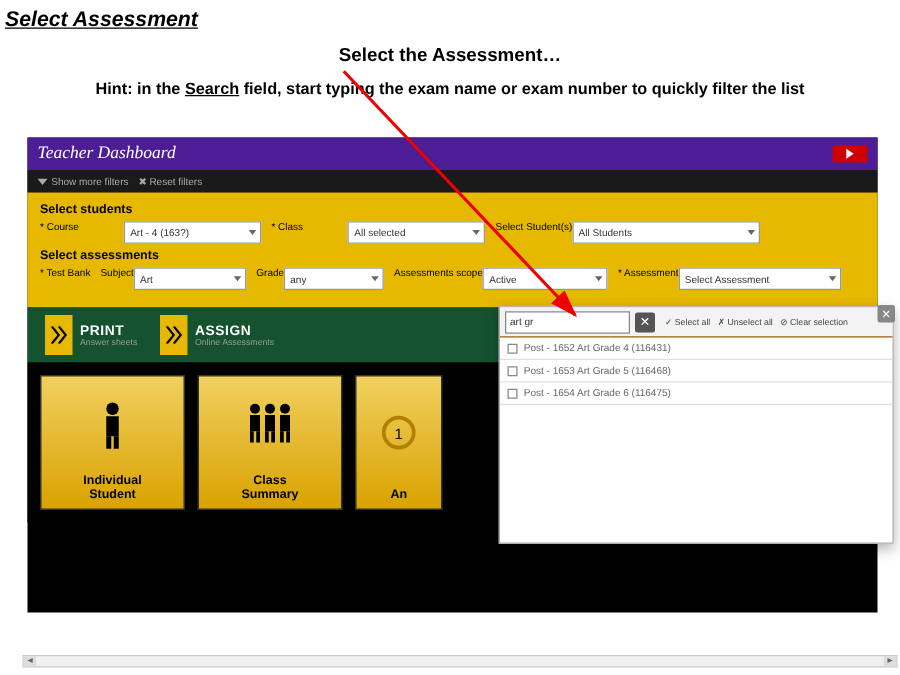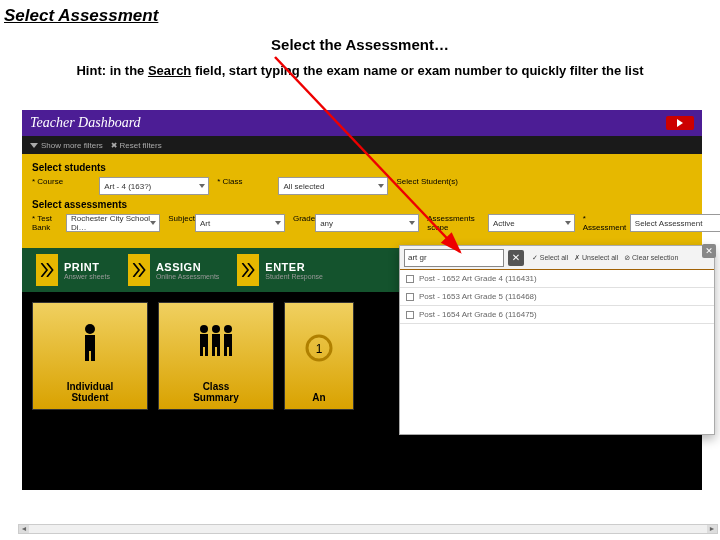--- a/index.html
+++ b/index.html
@@ -86,35 +86,35 @@
       <div class="field">
           <div class="field-label">* Course</div>
           <div class="dropdown w-sm">Art - 4 (163?)</div>
         </div>
       <div class="field">
           <div class="field-label">* Class</div>
           <div class="dropdown w-sm">All selected</div>
         </div>
       <div class="field">
           <div class="field-label">Select Student(s)</div>
+          <div class="dropdown w-lg">All Students</div>
         </div>
     </div>
     <div class="section-label">Select assessments</div>
     <div class="row">
       <div class="field">
           <div class="field-label">* Test Bank</div>
-          <div class="dropdown w-md">Rochester City School Di…</div>
         </div>
       <div class="field">
           <div class="field-label">Subject</div>
           <div class="dropdown" style="width:90px">Art</div>
         </div>
       <div class="field">
           <div class="field-label">Grade</div>
-          <div class="dropdown" style="width:104px">any</div>
+          <div class="dropdown" style="width:80px">any</div>
         </div>
       <div class="field">
           <div class="field-label">Assessments scope</div>
           <div class="dropdown" style="width:100px">Active</div>
         </div>
       <div class="field">
           <div class="field-label">* Assessment</div>
           <div class="dropdown" style="width:130px">Select Assessment</div>
         </div>
     </div>
@@ -134,31 +134,20 @@
     </div>
     <div class="action-btn">
       <div class="chev">
           <svg viewBox="0 0 10 10">
             <path d="M1 0 L5 5 L1 10 M5 0 L9 5 L5 10" stroke="#000" stroke-width="1.2" fill="none"></path>
           </svg>
         </div>
       <div class="action-txt">
           <div class="t1">ASSIGN</div>
           <div class="t2">Online Assessments</div>
-        </div>
-    </div>
-    <div class="action-btn">
-      <div class="chev">
-          <svg viewBox="0 0 10 10">
-            <path d="M1 0 L5 5 L1 10 M5 0 L9 5 L5 10" stroke="#000" stroke-width="1.2" fill="none"></path>
-          </svg>
-        </div>
-      <div class="action-txt">
-          <div class="t1">ENTER</div>
-          <div class="t2">Student Response</div>
         </div>
     </div>
   </div>
 
   <div class="tiles">
     <div class="tile">
       <div class="tile-icon">
           <svg class="person" viewBox="0 0 20 40">
             <circle cx="10" cy="7" r="5" fill="#000"></circle>
             <rect x="5" y="13" width="10" height="16" fill="#000"></rect>

